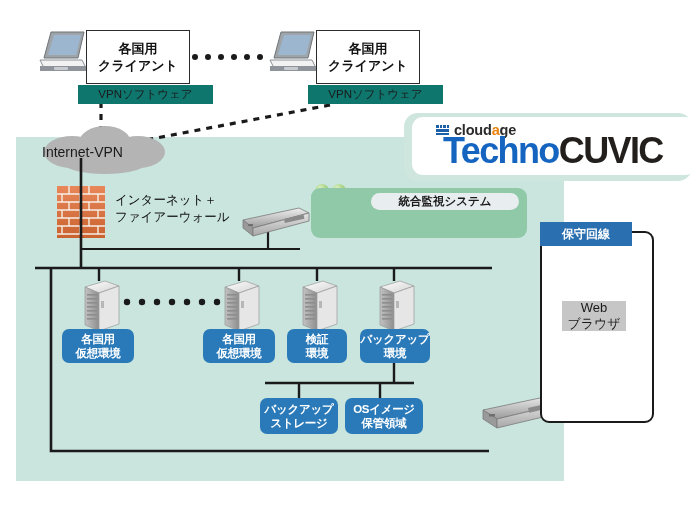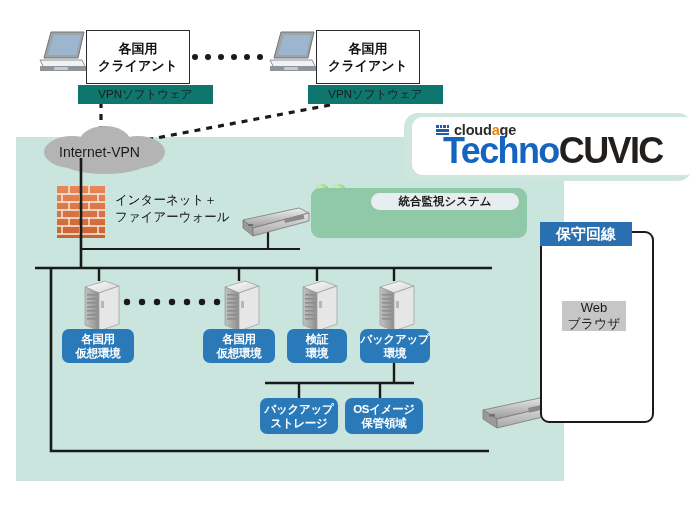--- a/index.html
+++ b/index.html
@@ -57,21 +57,21 @@
            background:#e8eef0;border-radius:9px;display:flex;align-items:center;
            justify-content:center;font-size:11.5px;font-weight:bold;color:#1a1a1a;}
   .ccc-main{position:absolute;left:316px;top:213px;width:208px;text-align:center;
             font-size:12.5px;font-weight:bold;color:#111;white-space:nowrap;}
 
   
   .maint-panel{position:absolute;left:540px;top:231px;width:110px;height:188px;
                background:#ffffff;border:2px solid #1a1a1a;border-radius:9px;}
   .maint-head{position:absolute;left:540px;top:222px;width:92px;height:24px;
               background:#2a6fb0;color:#fff;display:flex;align-items:center;
-              justify-content:center;font-size:15px;font-weight:bold;}
+              justify-content:center;font-size:12px;font-weight:bold;}
 
   
   svg.lay{position:absolute;left:0;top:0;width:700px;height:509px;overflow:visible;}
 </style>
 </head>
 <body>
 
 <div id="stage">
 
   <div class="panel"></div>
@@ -316,21 +316,21 @@
     <span>各国用</span>
     <span>クライアント</span>
   </div>
 
   <div class="vpn-band" style="left:288px;top:85px;width:135px;">VPNソフトウェア</div>
   <div class="client-box" style="left:316px;top:30px;width:102px;height:52px;">
     <span>各国用</span>
     <span>クライアント</span>
   </div>
 
-  <div class="plain" style="left:59px;top:144px;font-size:14px;color:#1a1a1a;">Internet-VPN</div>
+  <div class="plain" style="left:42px;top:144px;font-size:14px;color:#1a1a1a;">Internet-VPN</div>
 
   <div class="plain" style="left:115px;top:192px;font-weight:normal;">インターネット＋</div>
   <div class="plain" style="left:115px;top:209px;font-weight:normal;">ファイアーウォール</div>
 
   <div class="ccc-box"></div>
   <div class="ccc-tag">統合監視システム</div>
 
   <div class="bluepill" style="left:62px;top:329px;width:72px;height:34px;">
     <span>各国用</span>
     <span>仮想環境</span>

